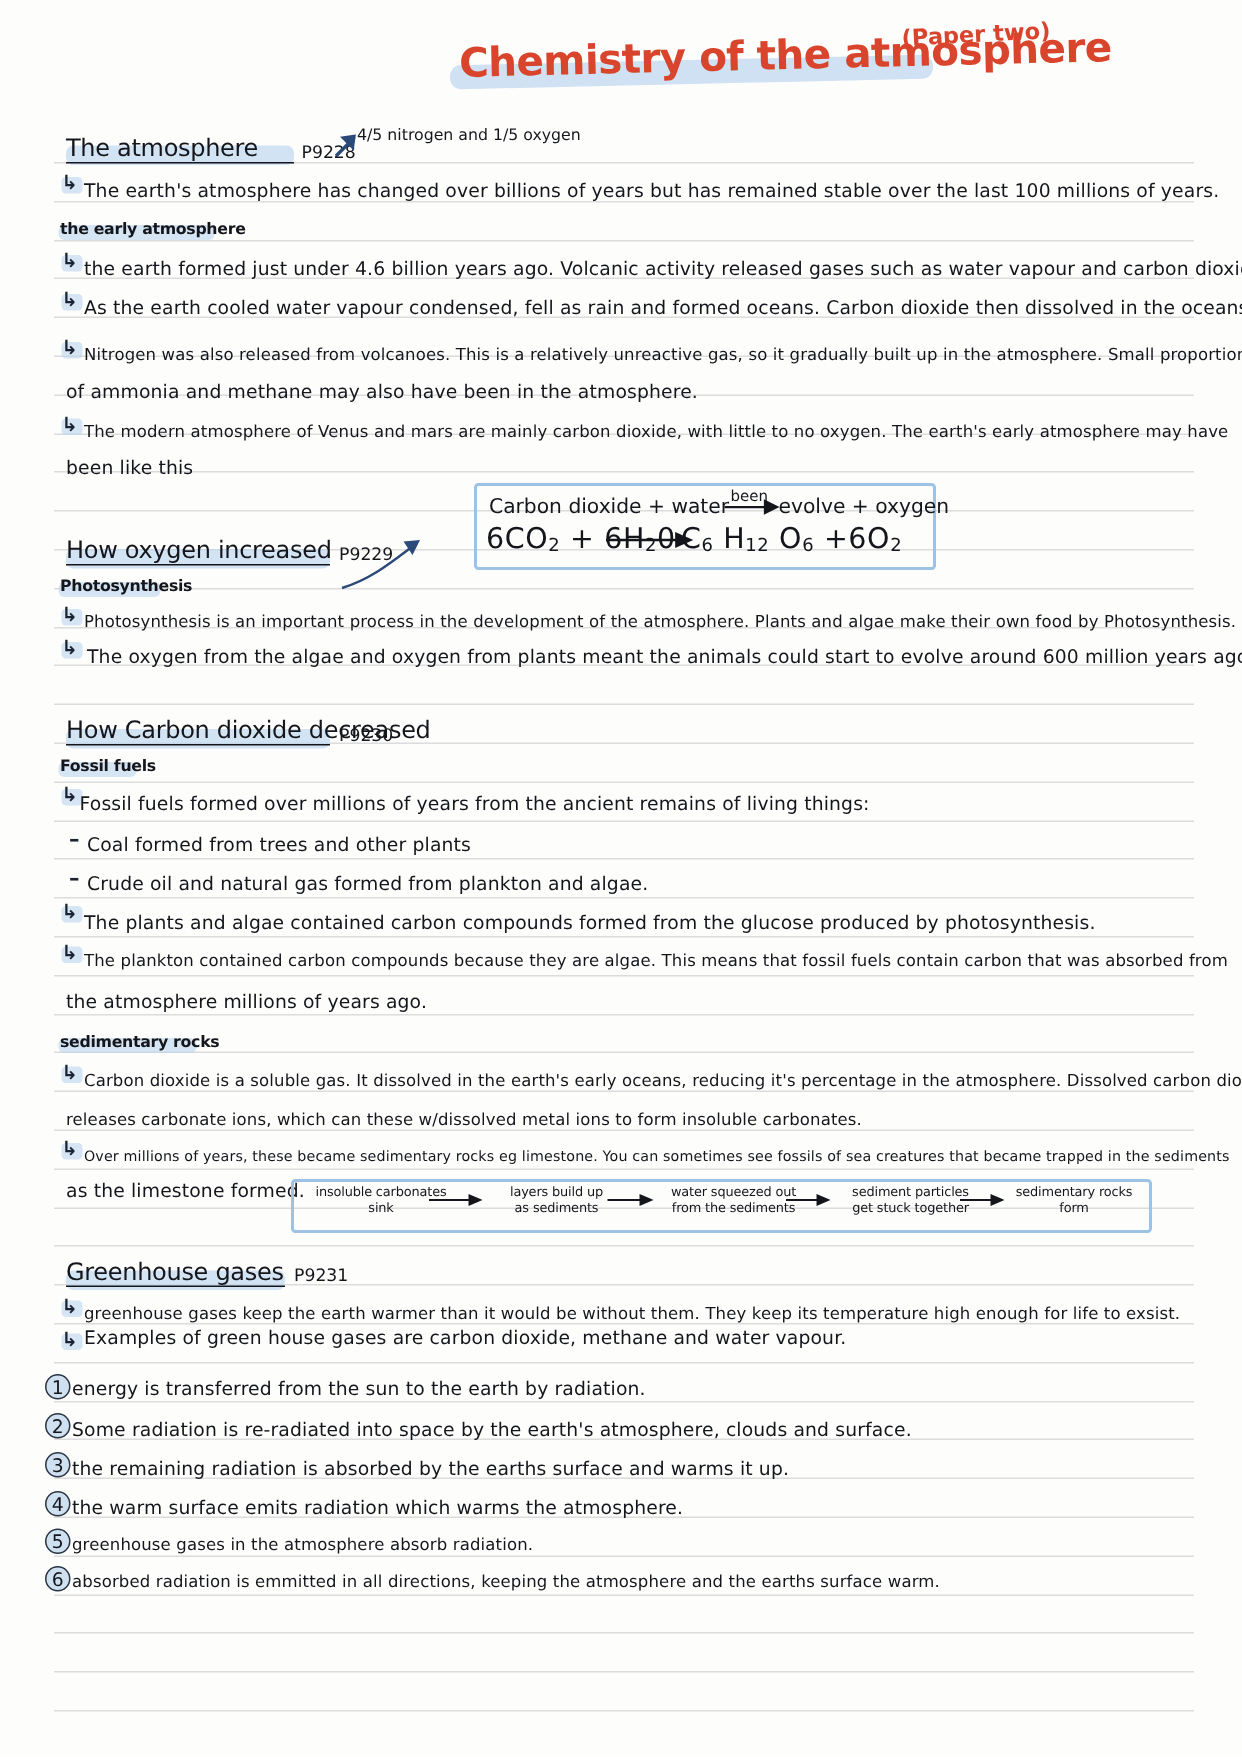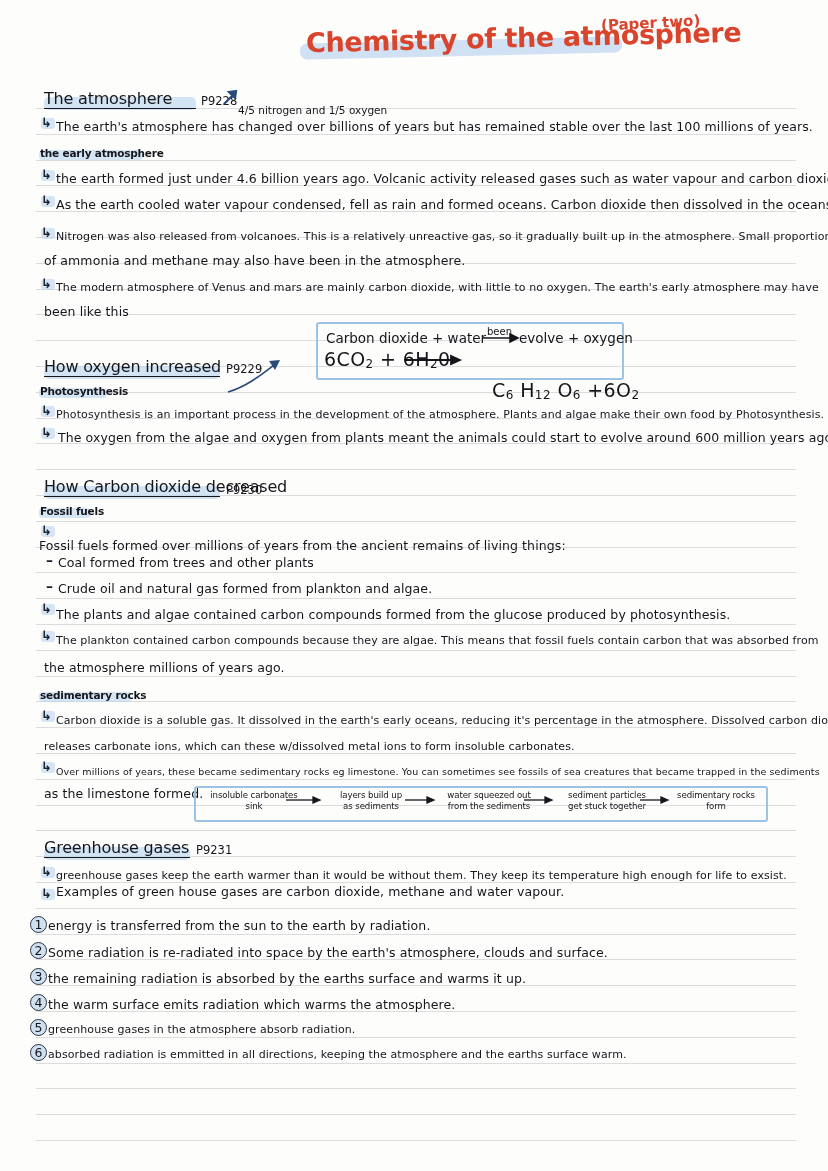--- a/index.html
+++ b/index.html
@@ -277,21 +277,21 @@
 
   <div id="title-hl"></div>
   <div id="title">Chemistry of the atmosphere</div>
   <div id="paper-two">(Paper two)</div>
 
   <div class="heading-hl" style="left:44px; top:97px; width:152px;"></div>
   <div class="heading" style="left:44px; top:89px;">The atmosphere</div>
   <div class="heading-ul" style="left:44px; top:108px; width:152px;"></div>
   <div class="pageref" style="left:201px; top:94px;">P9228</div>
 
-  <div class="annot" style="left:238px; top:104px;">4/5 nitrogen and 1/5 oxygen</div>
+  <div class="annot" style="left:238px; top:84px;">4/5 nitrogen and 1/5 oxygen</div>
 
   <div class="lbullet-hl" style="left:41px; top:118px;"></div>
   <div class="lbullet" style="left:41px; top:115px;">↳</div>
   <div class="hw body-line" style="left:56px; top:119px;">The earth's atmosphere has changed over billions of years but has remained stable over the last 100 millions of years.</div>
 
   <div class="subhead-hl" style="left:39px; top:150px; width:104px;"></div>
   <div class="subhead" style="left:40px; top:147px;">the early atmosphere</div>
 
   <div class="lbullet-hl" style="left:41px; top:170px;"></div>
   <div class="lbullet" style="left:41px; top:167px;">↳</div>
@@ -313,21 +313,21 @@
 
   <div class="bluebox" style="left:316px; top:322px; width:304px; height:54px;"></div>
   <div class="eq-word" style="left:326px; top:330px;">Carbon dioxide + water</div>
   <div class="eq-light" style="left:487px; top:326px;">been</div>
   <div class="eq-word" style="left:519px; top:330px;">evolve + oxygen</div>
   <div class="eq-sym" style="left:324px; top:348px;">
     <span>6CO</span><span class="eq-sub">2</span>
     <span>+</span>
     <span>6H</span><span class="eq-sub">2</span><span>0</span>
   </div>
-  <div class="eq-sym" style="left:492px; top:348px;margin-top:31px;">
+  <div class="eq-sym" style="left:454px; top:348px;">
     <span>C</span><span class="eq-sub">6</span>
     <span>H</span><span class="eq-sub">12</span>
     <span>O</span><span class="eq-sub">6</span>
     <span>+6O</span><span class="eq-sub">2</span>
   </div>
 
   <div class="heading-hl" style="left:44px; top:366px; width:176px;"></div>
   <div class="heading" style="left:44px; top:357px;">How oxygen increased</div>
   <div class="heading-ul" style="left:44px; top:376px; width:176px;"></div>
   <div class="pageref" style="left:226px; top:362px;">P9229</div>
@@ -346,21 +346,21 @@
   <div class="heading-hl" style="left:44px; top:486px; width:176px;"></div>
   <div class="heading" style="left:44px; top:477px;">How Carbon dioxide decreased</div>
   <div class="heading-ul" style="left:44px; top:496px; width:176px;"></div>
   <div class="pageref" style="left:226px; top:483px;">P9230</div>
 
   <div class="subhead-hl" style="left:39px; top:508px; width:52px;"></div>
   <div class="subhead" style="left:40px; top:505px;">Fossil fuels</div>
 
   <div class="lbullet-hl" style="left:41px; top:526px;"></div>
   <div class="lbullet" style="left:41px; top:523px;">↳</div>
-  <div class="hw body-line" style="left:39px; top:528px;margin-top:10px;">Fossil fuels formed over millions of years from the ancient remains of living things:</div>
+  <div class="hw body-line" style="left:53px; top:528px;">Fossil fuels formed over millions of years from the ancient remains of living things:</div>
 
   <div class="dashbullet" style="left:46px; top:552px;">–</div>
   <div class="hw body-line" style="left:58px; top:555px;">Coal formed from trees and other plants</div>
 
   <div class="dashbullet" style="left:46px; top:578px;">–</div>
   <div class="hw body-line" style="left:58px; top:581px;">Crude oil and natural gas formed from  plankton and algae.</div>
 
   <div class="lbullet-hl" style="left:41px; top:604px;"></div>
   <div class="lbullet" style="left:41px; top:601px;">↳</div>
   <div class="hw body-line" style="left:56px; top:607px;">The plants and algae contained  carbon compounds formed from the  glucose  produced by photosynthesis.</div>

